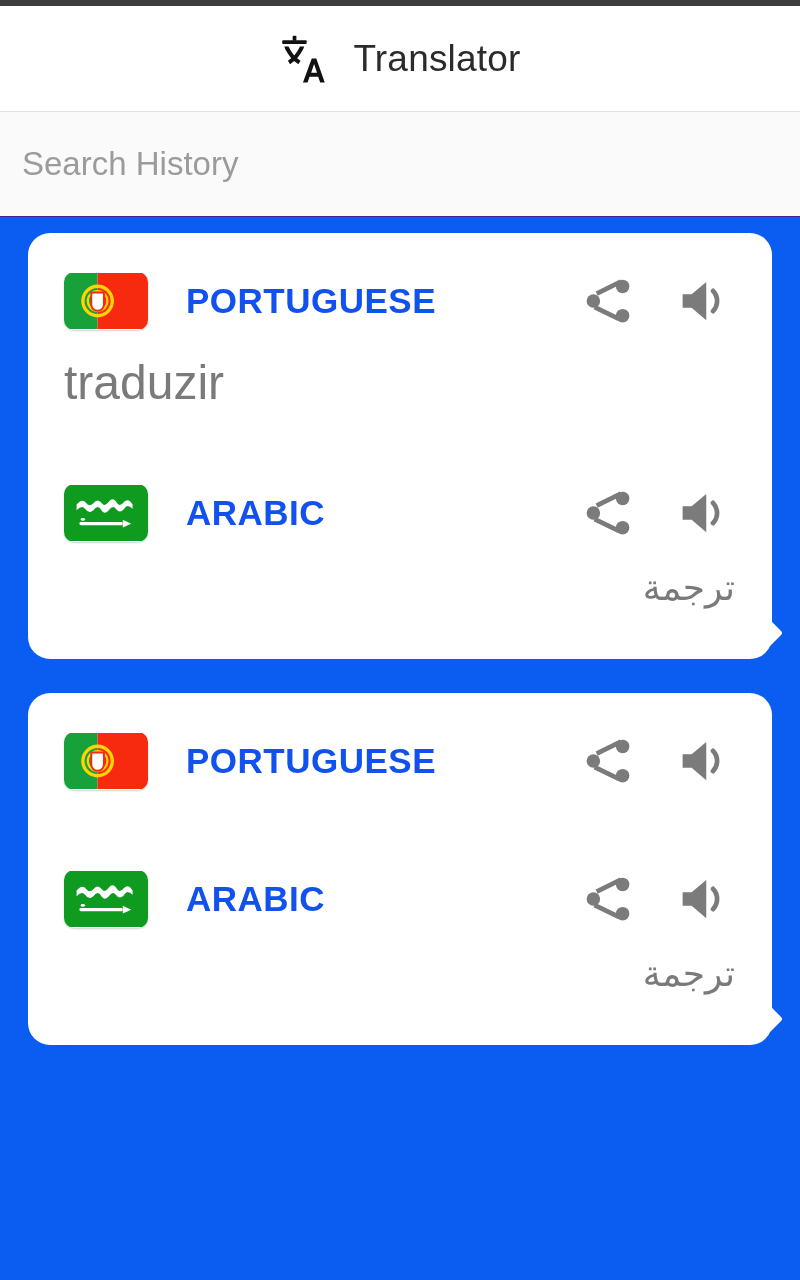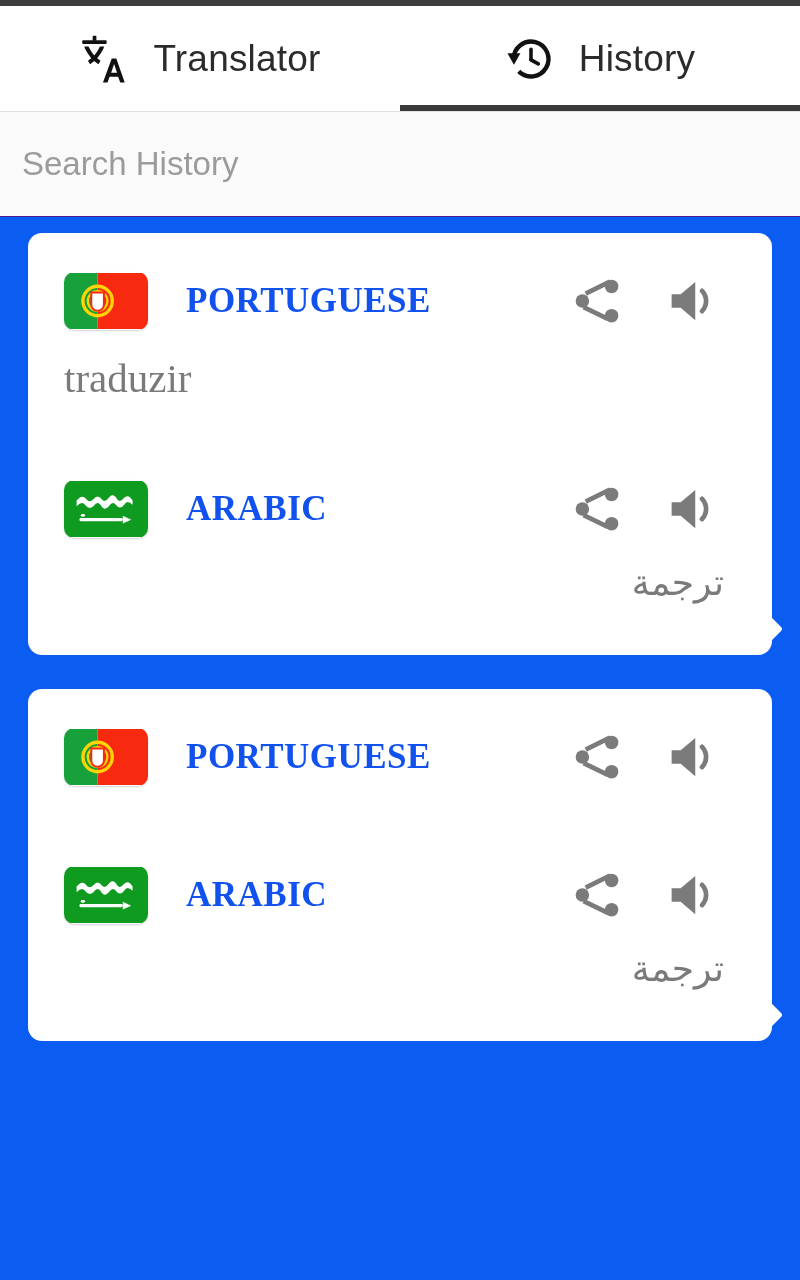--- a/index.html
+++ b/index.html
@@ -117,24 +117,23 @@
     flex: 1 1 auto;
     background: #0b5cf0;
     padding: 16px 0 0 0;
     overflow: hidden;
   }
 
   .card {
     position: relative;
     background: #ffffff;
     margin: 0 28px 34px 28px;
-    border-radius: 14px;
-    padding: 30px 12px 38px 0;
+    border-radius: 22px;
+    padding: 30px 1px 38px 0;
     min-height: 250px;
-    font-family: Liberation Serif, serif;
   }
 
   
   .card::after {
     content: "";
     position: absolute;
     right: -7px;
     bottom: 16px;
     width: 20px;
     height: 20px;
@@ -187,21 +186,21 @@
   .act-icon {
     width: 54px;
     height: 54px;
     cursor: pointer;
     flex: 0 0 auto;
     display: block;
   }
 
   .row-text {
     padding: 14px 36px 0 36px;
-    font-size: 41px;
+    font-size: 48px;
     color: #7a7a7a;
     line-height: 1.25;
     min-height: 70px;
   }
 
   .row-text.rtl {
     direction: rtl;
     text-align: right;
     font-size: 36px;
   }
@@ -223,33 +222,20 @@
           <rect x="4" y="9" width="30" height="4.6" rx="1"></rect>
           <rect x="16.8" y="3.5" width="4.6" height="6" rx="1"></rect>
           <path d="M6.5 16.5 h5.2 c3.4 7.5 8.6 13.6 14.8 17.6 l-2.6 4.4 C17.1 34.1 11.4 27.2 7.6 19.6 z"></path>
           <path d="M31 16.5 h-5.2 c-3.3 7.3 -8.6 13.6 -14.8 17.6 l2.6 4.4 c6.8 -4.4 12.5 -11.3 16.3 -18.9 z"></path>
           <path d="M29.5 61 h5.6 l2.5 -7.2 h10.6 l2.5 7.2 h5.6 L45.9 31.5 h-5.6 z m10.1 -12.2 l3.6 -10.5 3.6 10.5 z"></path>
         </g>
       </svg>
       <span class="tab-label">Translator</span>
     </div>
 
-    <div class="tab active">
-      <svg class="tab-icon" viewBox="0 0 64 64">
-        <g fill="none" stroke="#111111" stroke-width="5.4" stroke-linecap="butt">
-          <path d="M10.5 32 a21.5 21.5 0 1 1 6.4 15.3"></path>
-        </g>
-        <polygon points="3,25 19,25 11,39" fill="#111111"></polygon>
-        <g stroke="#111111" stroke-width="4.4" stroke-linecap="round">
-          <line x1="32" y1="20" x2="32" y2="33"></line>
-          <line x1="32" y1="33" x2="41" y2="38"></line>
-        </g>
-      </svg>
-      <span class="tab-label">History</span>
-    </div>
 
   </div>
 
   <div class="searchbar">
     <input class="search-input" type="text" value="" placeholder="Search History" style="">
   </div>
 
   <div class="list">
 
     <div class="card">

